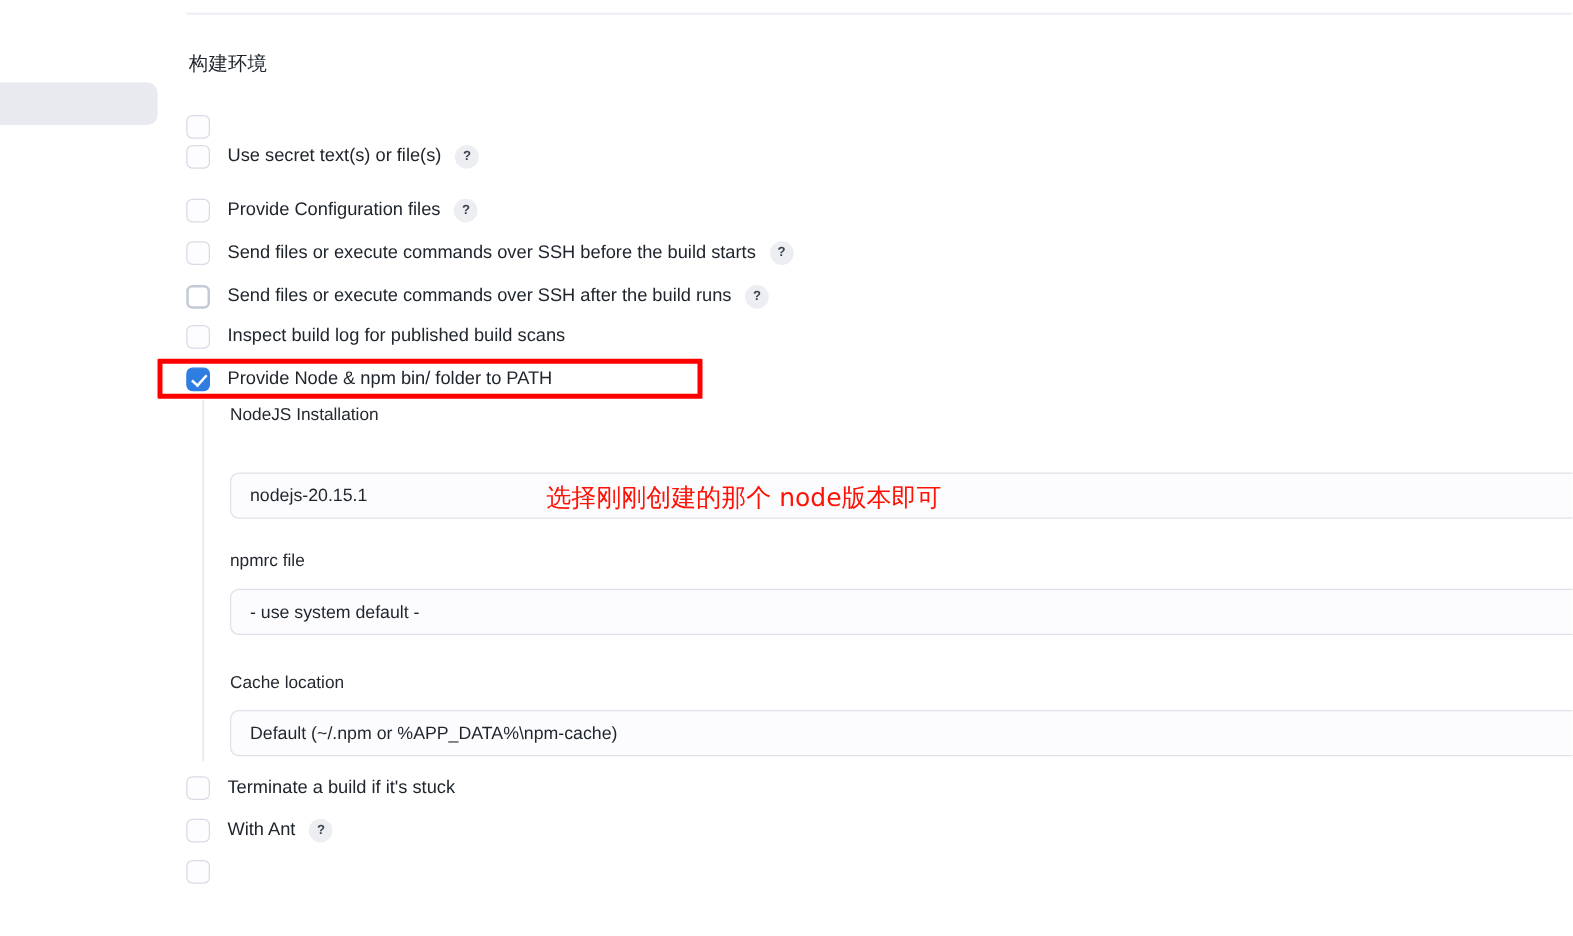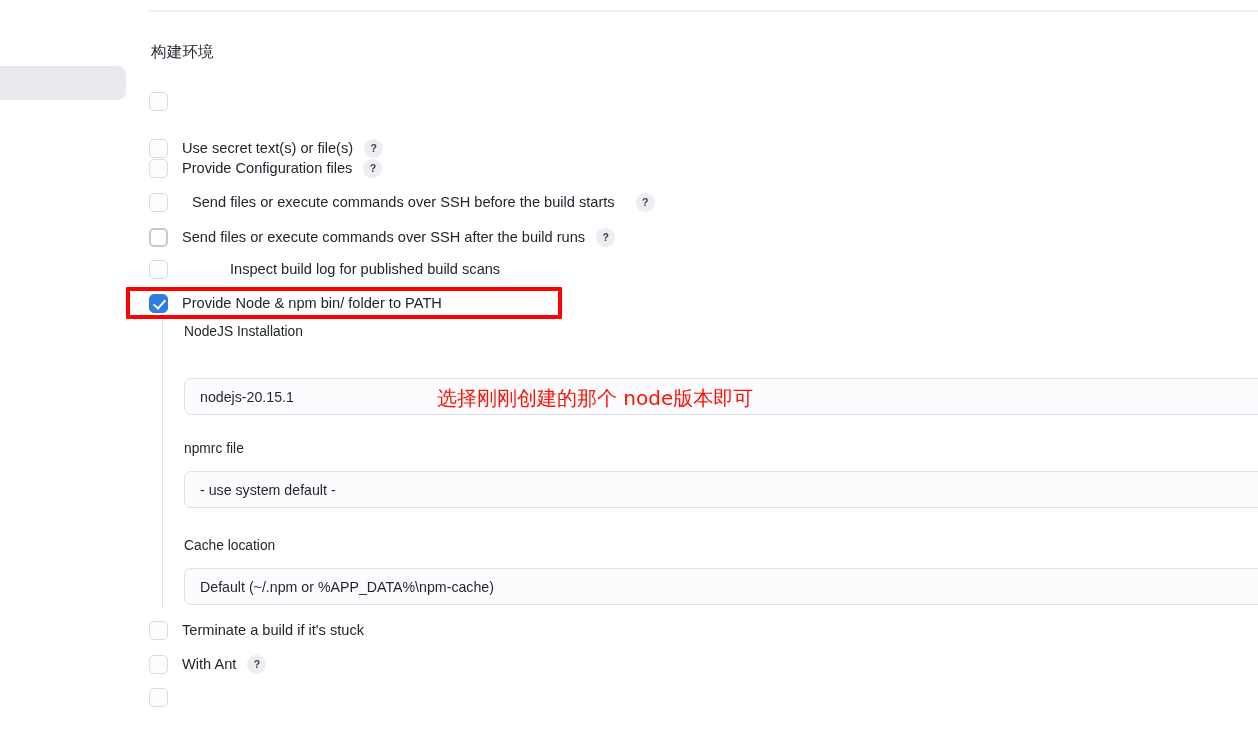--- a/index.html
+++ b/index.html
@@ -199,41 +199,41 @@
 <div class="top-divider"></div>
 
 <div class="content">
 
   <div class="section-title">构建环境</div>
 
   <div id="cb-top-host">
       <div class="cb-row" style="top: 90px;">
         <div class="cb-box"></div>
       </div>
-      <div class="cb-row" style="top: 137px;">
+      <div class="cb-row" style="top: 114px;">
         <div class="cb-box"></div>
         <span class="cb-label">Use secret text(s) or file(s)</span>
         <span class="help-badge">?</span>
       </div>
       <div class="cb-row" style="top: 157px;">
         <div class="cb-box"></div>
         <span class="cb-label">Provide Configuration files</span>
         <span class="help-badge">?</span>
       </div>
-      <div class="cb-row" style="top: 191px; gap: 10px;">
+      <div class="cb-row" style="top: 191px;">
         <div class="cb-box"></div>
         <span class="cb-label">Send files or execute commands over SSH before the build starts</span>
         <span class="help-badge">?</span>
       </div>
       <div class="cb-row" style="top: 225px; align-items: flex-end;">
         <div class="cb-box hovered"></div>
         <span class="cb-label">Send files or execute commands over SSH after the build runs</span>
         <span class="help-badge">?</span>
       </div>
-      <div class="cb-row" style="top: 258px; gap: 48px;">
+      <div class="cb-row" style="top: 258px;">
         <div class="cb-box"></div>
         <span class="cb-label">Inspect build log for published build scans</span>
       </div>
       <div class="cb-row" style="top: 292px;">
         <div class="cb-box checked"></div>
         <span class="cb-label">Provide Node &amp; npm bin/ folder to PATH</span>
       </div>
     </div>
 
   <div class="nested">

